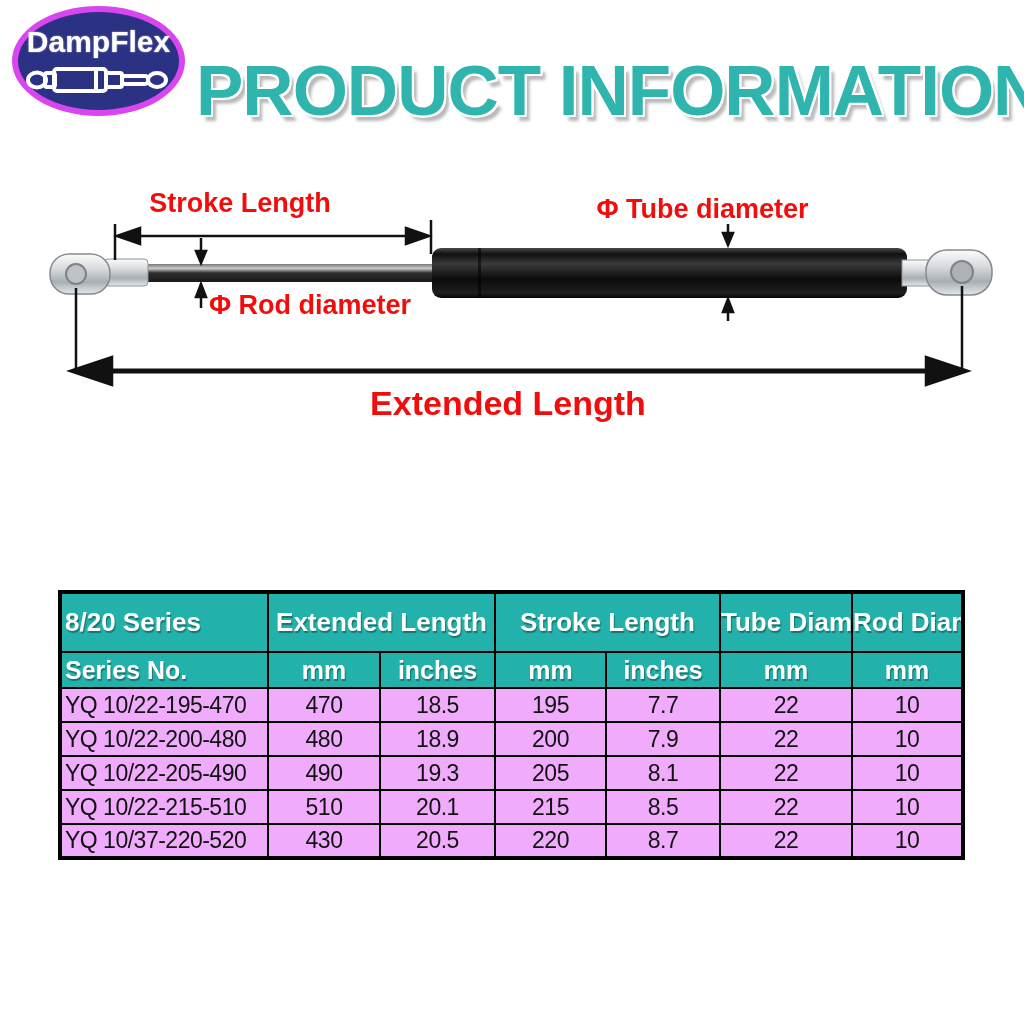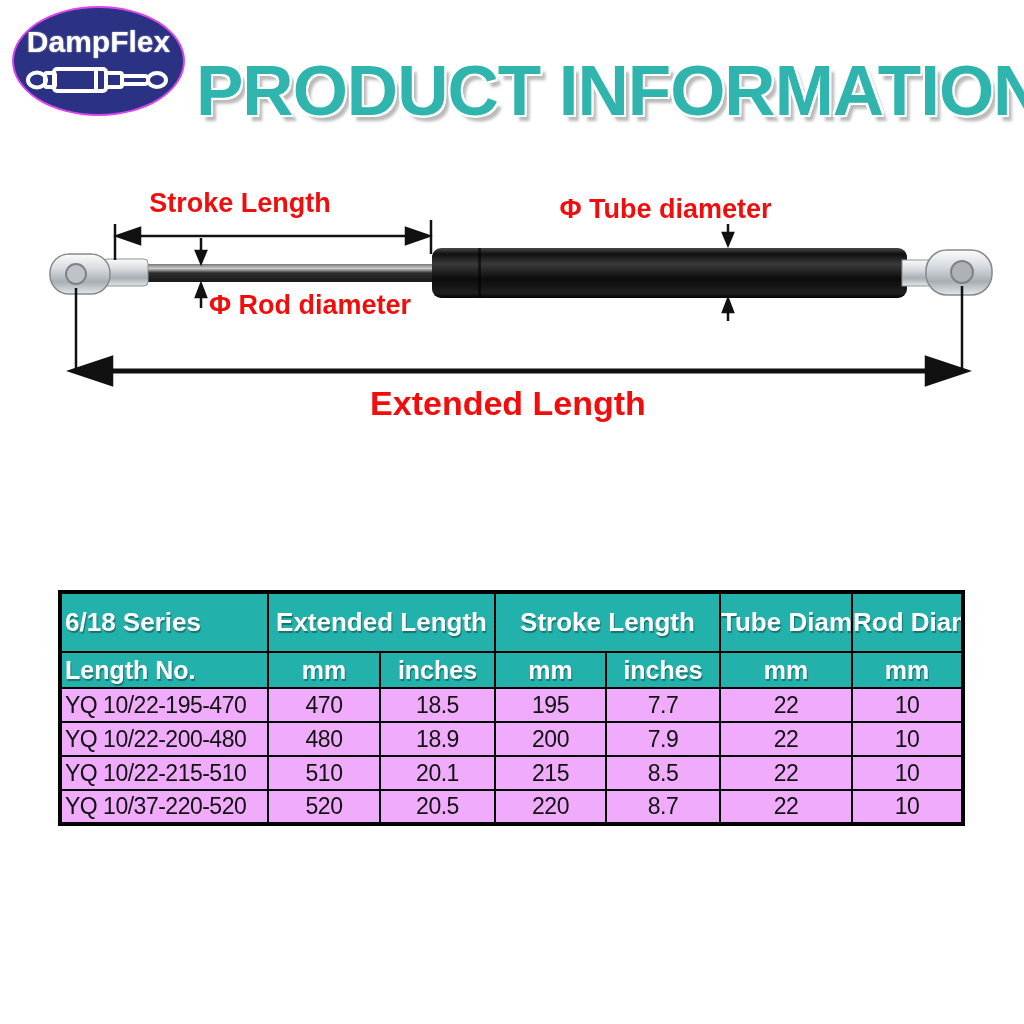--- a/index.html
+++ b/index.html
@@ -15,21 +15,21 @@
     width:1024px;height:1024px;
     position:relative;
     font-family:"Liberation Sans", sans-serif;
     overflow:hidden;
   }
   
   .logo{
     position:absolute;left:12px;top:6px;
     width:173px;height:110px;
     background:var(--navy);
-    border:2px solid #d946ef;
+    border:6px solid #d946ef;
     border-radius:50%;
     display:flex;flex-direction:column;align-items:center;justify-content:center;
     gap:2px;
   }
   .logo-brand{
     color:#ffffff;font-size:30px;font-weight:bold;
     letter-spacing:0px;
     text-shadow:0 0 2px rgba(255,255,255,.6);
   }
   .page-title{
@@ -48,21 +48,21 @@
     position:absolute;left:0;top:180px;width:1024px;height:270px;
   }
   .diagram svg{position:absolute;left:0;top:0;}
   .dim-label{
     position:absolute;
     color:var(--red);
     font-size:27px;font-weight:bold;
     text-align:center;white-space:nowrap;
   }
   .lbl-stroke{left:120px;top:8px;width:240px;}
-  .lbl-tube{left:543px;top:14px;width:245px;}
+  .lbl-tube{left:580px;top:14px;width:245px;}
   .lbl-rod{left:195px;top:110px;width:230px;}
   .lbl-extended{left:333px;top:204px;width:350px;font-size:34px;}
   
   .spec-table{
     position:absolute;left:58px;top:590px;
     width:905px;
     border-collapse:collapse;
     border:4px solid #000;
     table-layout:fixed;
   }
@@ -190,28 +190,28 @@
     <col style="width:208px">
       <col style="width:112px">
       <col style="width:115px">
     <col style="width:111px">
       <col style="width:114px">
       <col style="width:132px">
       <col style="width:111px">
   </colgroup>
   <thead>
     <tr class="hrow1">
-      <th class="left">6/18 Series</th>
+      <th class="left">8/20 Series</th>
       <th colspan="2">Extended Length</th>
       <th colspan="2">Stroke Length</th>
       <th>Tube Diameter</th>
       <th>Rod Diameter</th>
     </tr>
     <tr class="hrow2">
-      <th class="left">Length No.</th>
+      <th class="left">Series No.</th>
       <th>mm</th>
       <th>inches</th>
       <th>mm</th>
       <th>inches</th>
       <th>mm</th>
       <th>mm</th>
     </tr>
   </thead>
   <tbody>
       <tr>
@@ -226,31 +226,40 @@
       <tr>
         <td class="left">YQ 10/22-200-480</td>
         <td>480</td>
         <td>18.9</td>
         <td>200</td>
         <td>7.9</td>
         <td>22</td>
         <td>10</td>
       </tr>
       <tr>
+        <td class="left">YQ 10/22-205-490</td>
+        <td>490</td>
+        <td>19.3</td>
+        <td>205</td>
+        <td>8.1</td>
+        <td>22</td>
+        <td>10</td>
+      </tr>
+      <tr>
         <td class="left">YQ 10/22-215-510</td>
         <td>510</td>
         <td>20.1</td>
         <td>215</td>
         <td>8.5</td>
         <td>22</td>
         <td>10</td>
       </tr>
       <tr>
         <td class="left">YQ 10/37-220-520</td>
-        <td>520</td>
+        <td>430</td>
         <td>20.5</td>
         <td>220</td>
         <td>8.7</td>
         <td>22</td>
         <td>10</td>
       </tr>
     </tbody>
 </table>
 
 </body></html>

